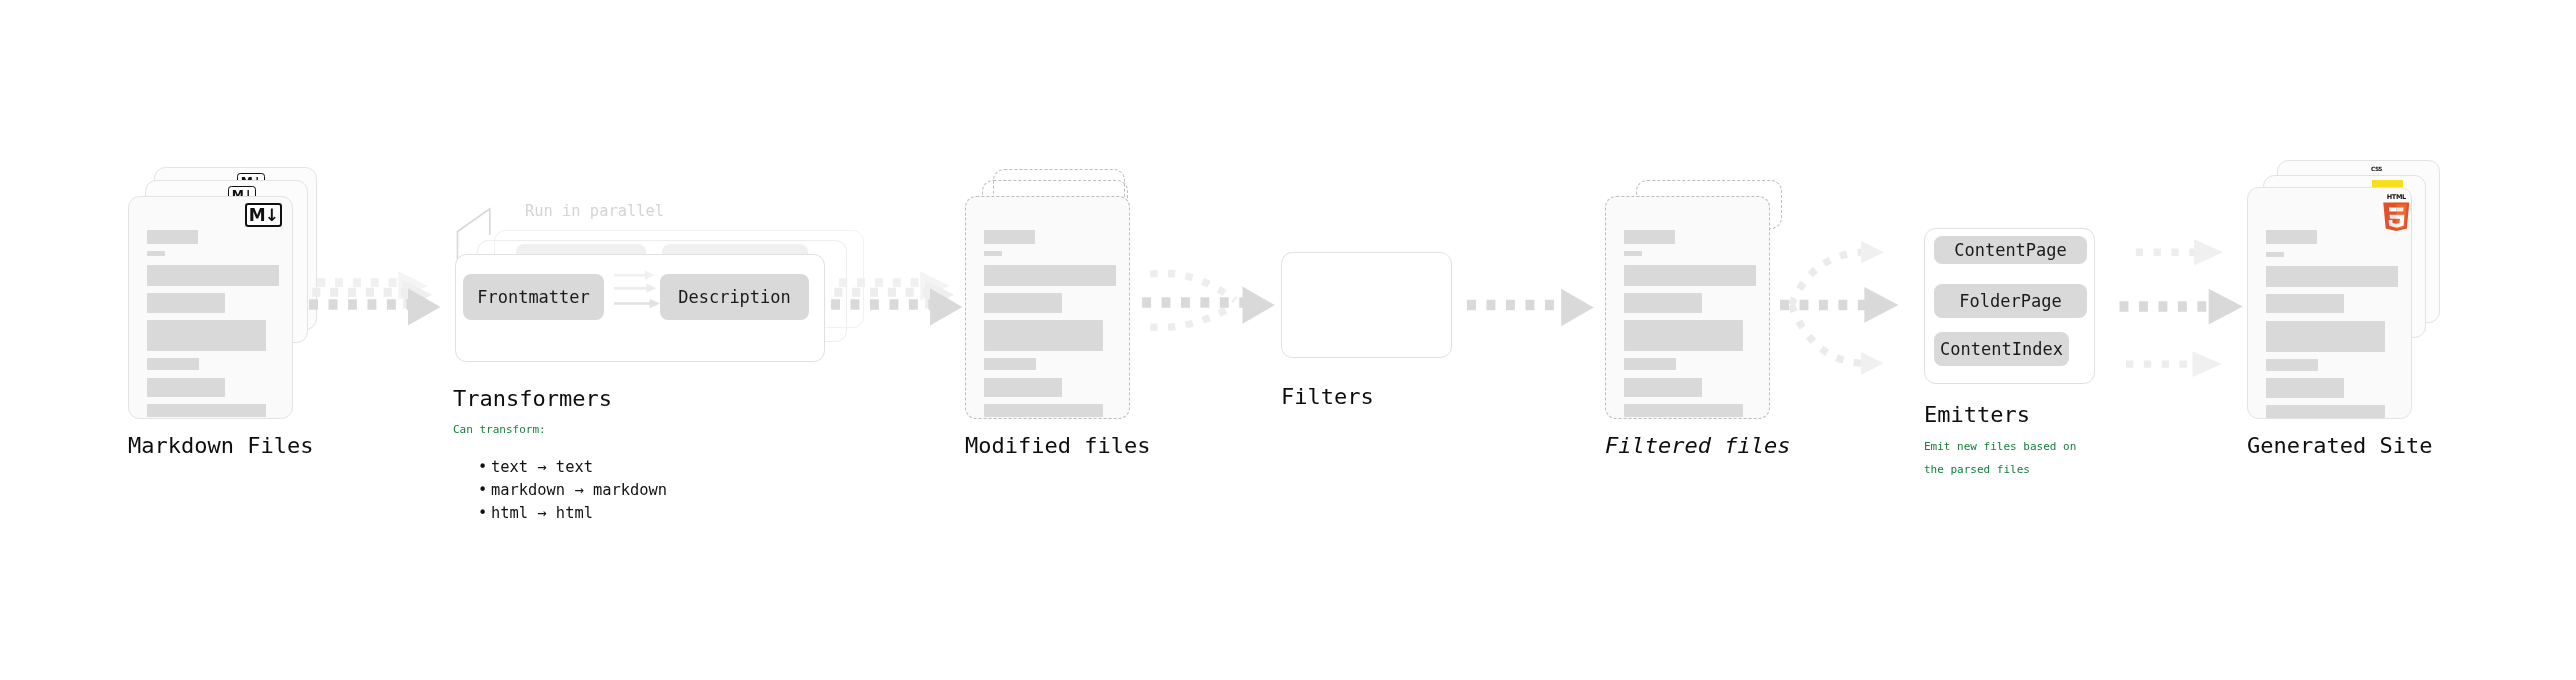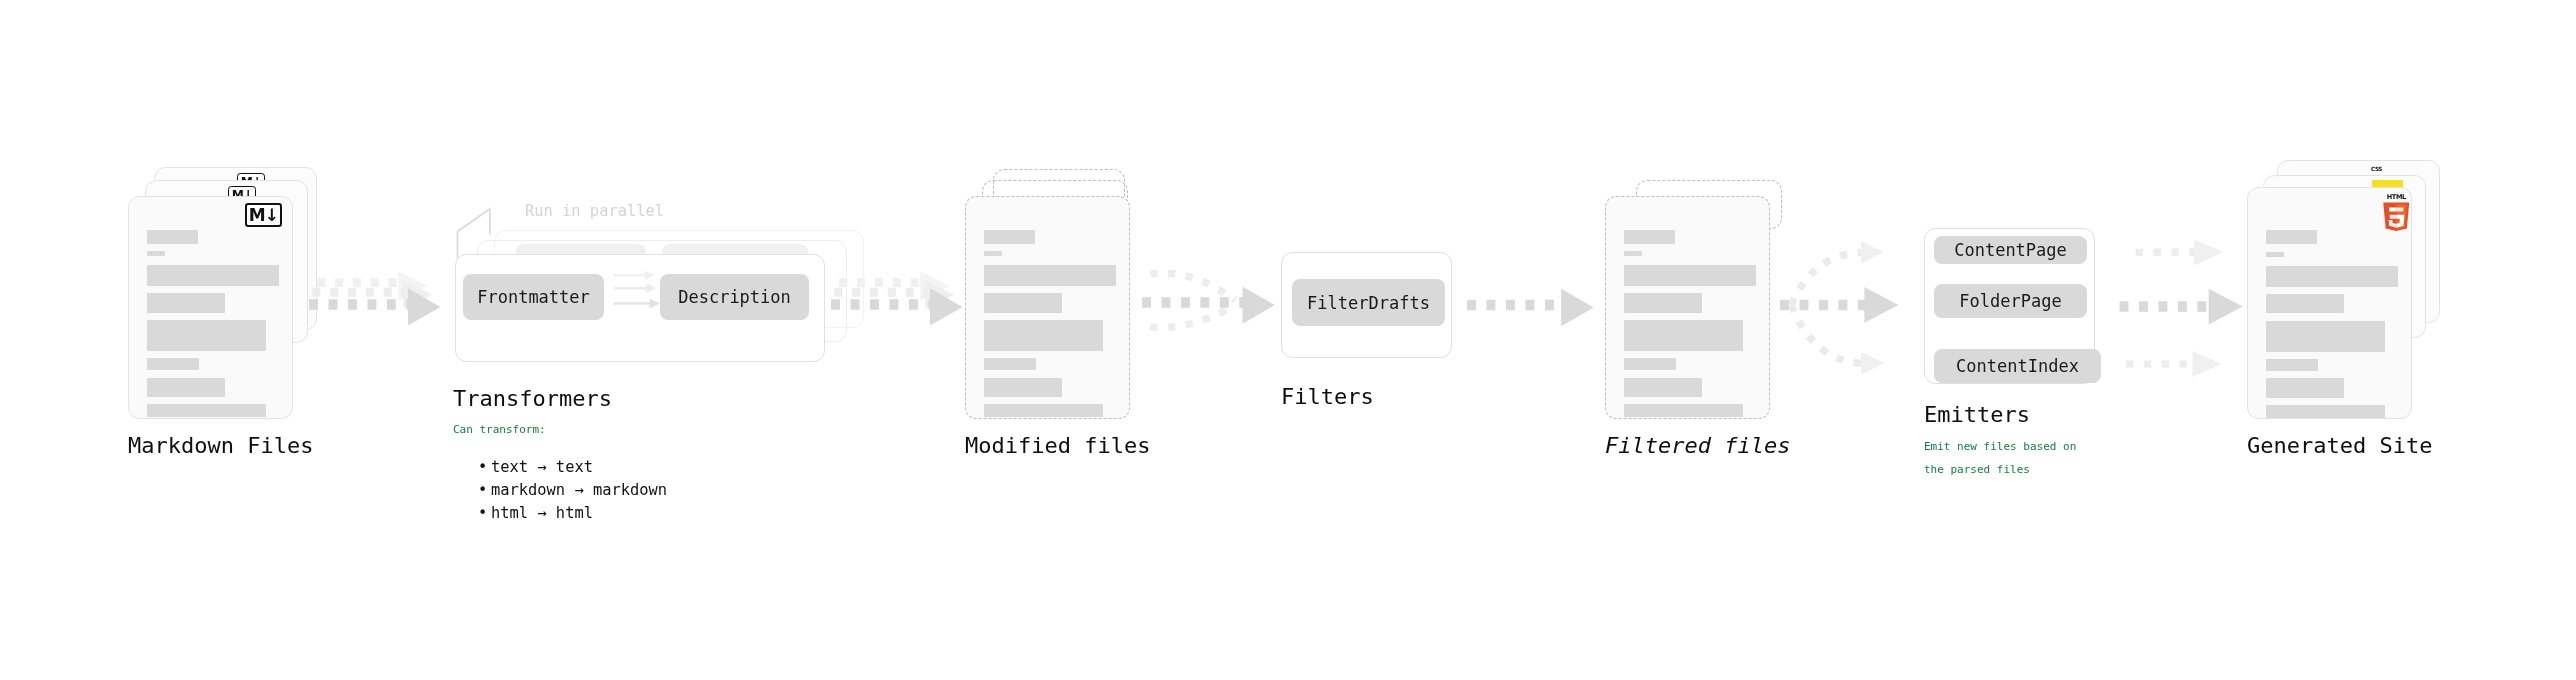--- a/index.html
+++ b/index.html
@@ -287,21 +287,20 @@
   <svg class="arrow-svg" style="left:1142px; top:250px;" width="150" height="89" viewBox="0 0 185 110">
     <path d="M 10 30 Q 60 22 115 62" stroke="#ededed" stroke-width="9" stroke-dasharray="9 13" fill="none"></path>
     <path d="M 10 95 Q 60 100 115 68" stroke="#ededed" stroke-width="9" stroke-dasharray="9 13" fill="none"></path>
     <g stroke="#d9d9d9" stroke-width="13" stroke-dasharray="11 13" fill="none">
       <line x1="0" y1="65" x2="130" y2="65"></line>
     </g>
     <polygon points="124,45 164,68 124,91" fill="#d9d9d9"></polygon>
   </svg>
 
   <div class="groupbox" style="left:1281px; top:252px; width:171px; height:106px;"></div>
-  <div class="pill" style="left:1292px; top:279px; width:153px; height:47px;">FilterDrafts</div>
 
   <div class="title" style="left:1281px; top:384px;">Filters</div>
 
   <svg class="arrow-svg" style="left:1467px; top:283px;" width="134" height="49" viewBox="0 0 165 60">
     <g stroke="#d9d9d9" stroke-width="13" stroke-dasharray="11 13" fill="none">
       <line x1="0" y1="27" x2="122" y2="27"></line>
     </g>
     <polygon points="116,7 156,30 116,53" fill="#d9d9d9"></polygon>
   </svg>
 
@@ -330,21 +329,21 @@
     <polygon points="100,148 128,162 100,176" fill="#f0f0f0"></polygon>
     <g stroke="#d9d9d9" stroke-width="13" stroke-dasharray="11 13" fill="none">
       <line x1="0" y1="90" x2="112" y2="90"></line>
     </g>
     <polygon points="104,68 146,90 104,112" fill="#d9d9d9"></polygon>
   </svg>
 
   <div class="groupbox" style="left:1924px; top:228px; width:171px; height:156px;"></div>
   <div class="pill" style="left:1934px; top:236px; width:153px; height:28px;">ContentPage</div>
   <div class="pill" style="left:1934px; top:284px; width:153px; height:34px;">FolderPage</div>
-  <div class="pill" style="left:1934px; top:332px; width:167px; height:34px;margin-top:17px;">ContentIndex</div>
+  <div class="pill" style="left:1934px; top:332px; width:135px; height:34px;">ContentIndex</div>
 
   <div class="title" style="left:1924px; top:402px;">Emitters</div>
   <div class="desc" style="left:1924px; top:435px;">Emit new files based on
 the parsed files</div>
 
   <svg class="arrow-svg" style="left:2113px; top:232px;" width="146" height="154" viewBox="0 0 180 190">
     <g stroke="#ededed" stroke-width="9" stroke-dasharray="9 13" fill="none">
       <line x1="28" y1="25" x2="102" y2="25"></line>
     </g>
     <polygon points="100,9 136,25 100,41" fill="#f0f0f0"></polygon>

